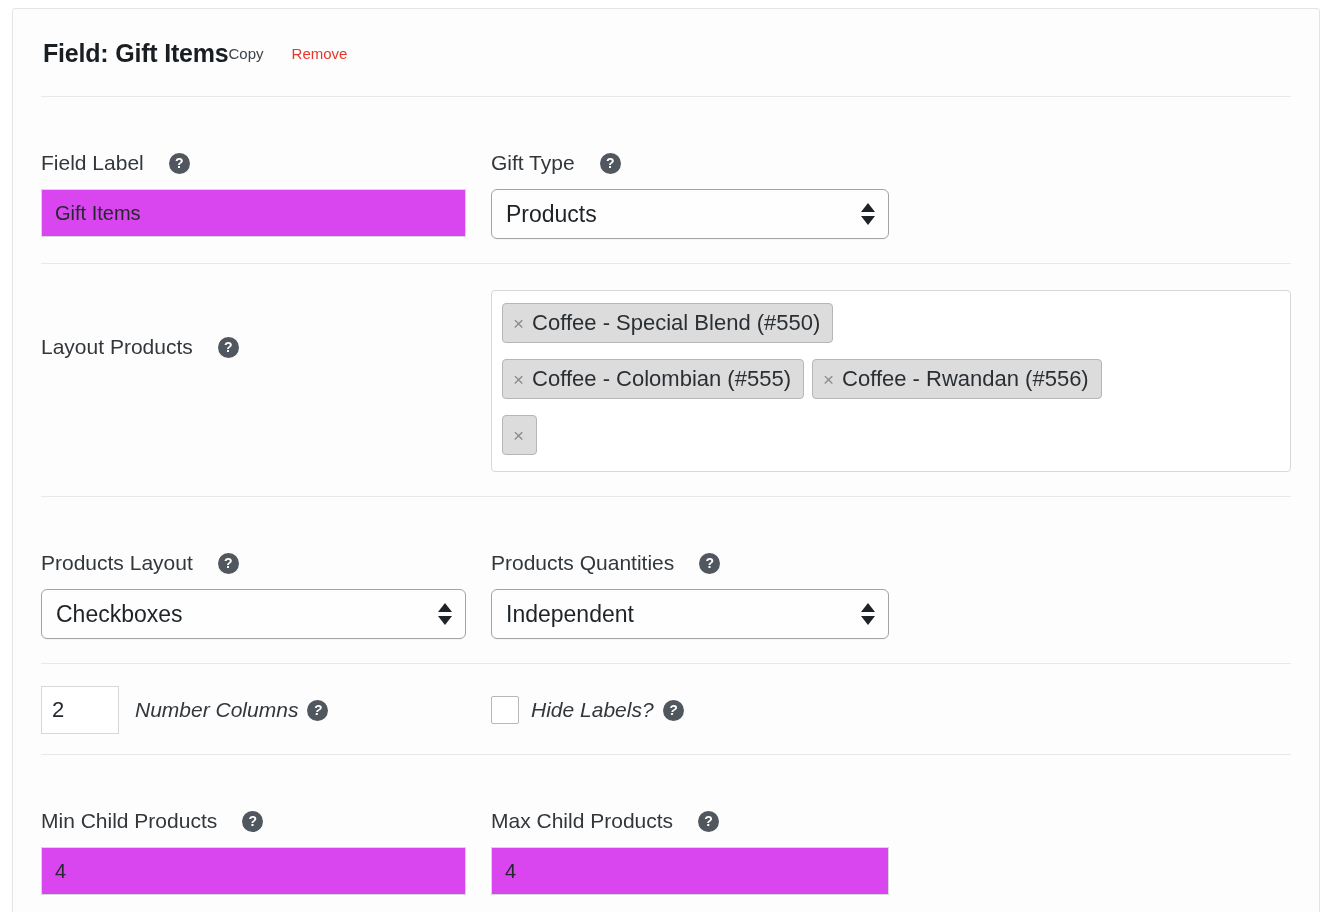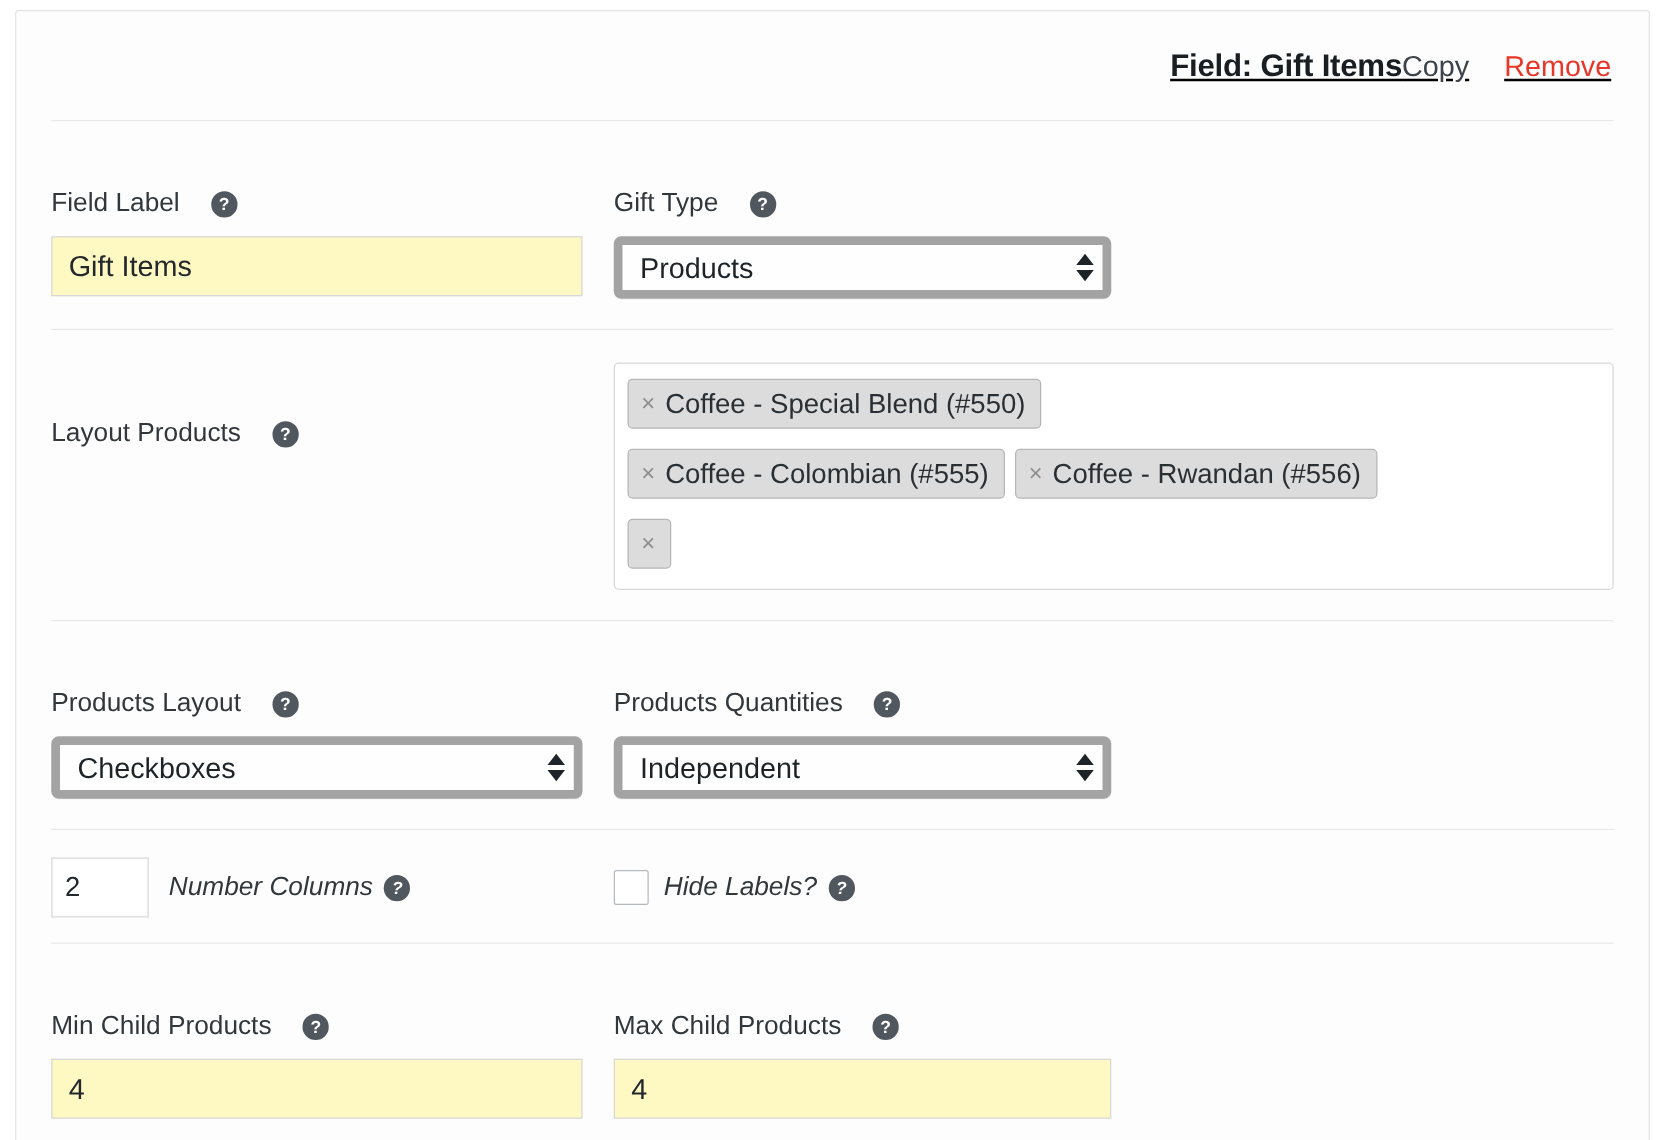--- a/index.html
+++ b/index.html
@@ -22,37 +22,36 @@
     background: #fdfdfd;
     border: 1px solid #e2e4e7;
     border-radius: 3px;
     overflow: hidden;
   }
 
   
   .panel-header {
     display: flex;
     align-items: center;
-    justify-content: flex-end;
+    justify-content: flex-start;
     padding: 30px 30px 28px 30px;
-    text-decoration: underline;
   }
   .panel-title {
     font-size: 25px;
     font-weight: bold;
     color: #191e23;
     letter-spacing: -0.2px;
   }
   .header-actions {
     display: flex;
     align-items: center;
     gap: 28px;
   }
   .action-link {
-    font-size: 23px;
+    font-size: 15px;
     color: #3c434a;
     text-decoration: none;
     cursor: pointer;
   }
   .action-link.danger { color: #e8362a; }
 
   
   .divider {
     height: 1px;
     background: #e8e9eb;
@@ -98,23 +97,23 @@
     cursor: pointer;
     flex: none;
     padding-bottom: 1px;
   }
 
   
   .text-input {
     width: 100%;
     height: 48px;
     padding: 0 13px;
-    font-size: 23px;
+    font-size: 20px;
     color: #23282d;
-    background: #fef9c3;
+    background: #d946ef;
     border: 1px solid #d6d8da;
     border-radius: 0;
     font-family: "Liberation Sans", sans-serif;
     outline: none;
   }
   .num-input-small {
     width: 78px;
     height: 48px;
     padding: 0 10px;
     font-size: 22px;
@@ -133,21 +132,21 @@
   }
   .select-box {
     width: 100%;
     height: 50px;
     padding: 0 40px 0 14px;
     display: flex;
     align-items: center;
     font-size: 23px;
     color: #1d2327;
     background: #fefefe;
-    border: 7px solid #a3a3a3;
+    border: 1px solid #a3a3a3;
     border-radius: 6px;
     cursor: pointer;
     box-shadow: 0 1px 0 rgba(0,0,0,0.03);
   }
   .select-arrows {
     position: absolute;
     right: 14px;
     top: 50%;
     transform: translateY(-50%);
     display: flex;

